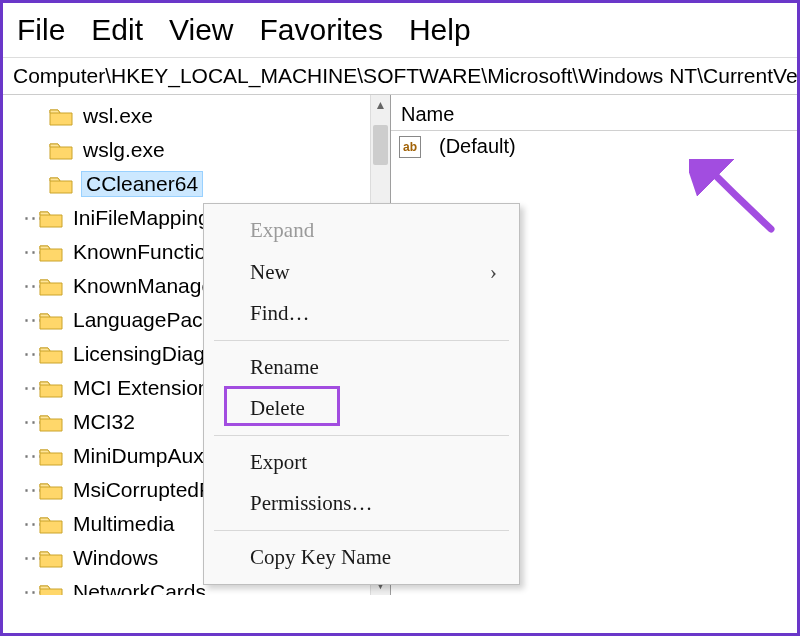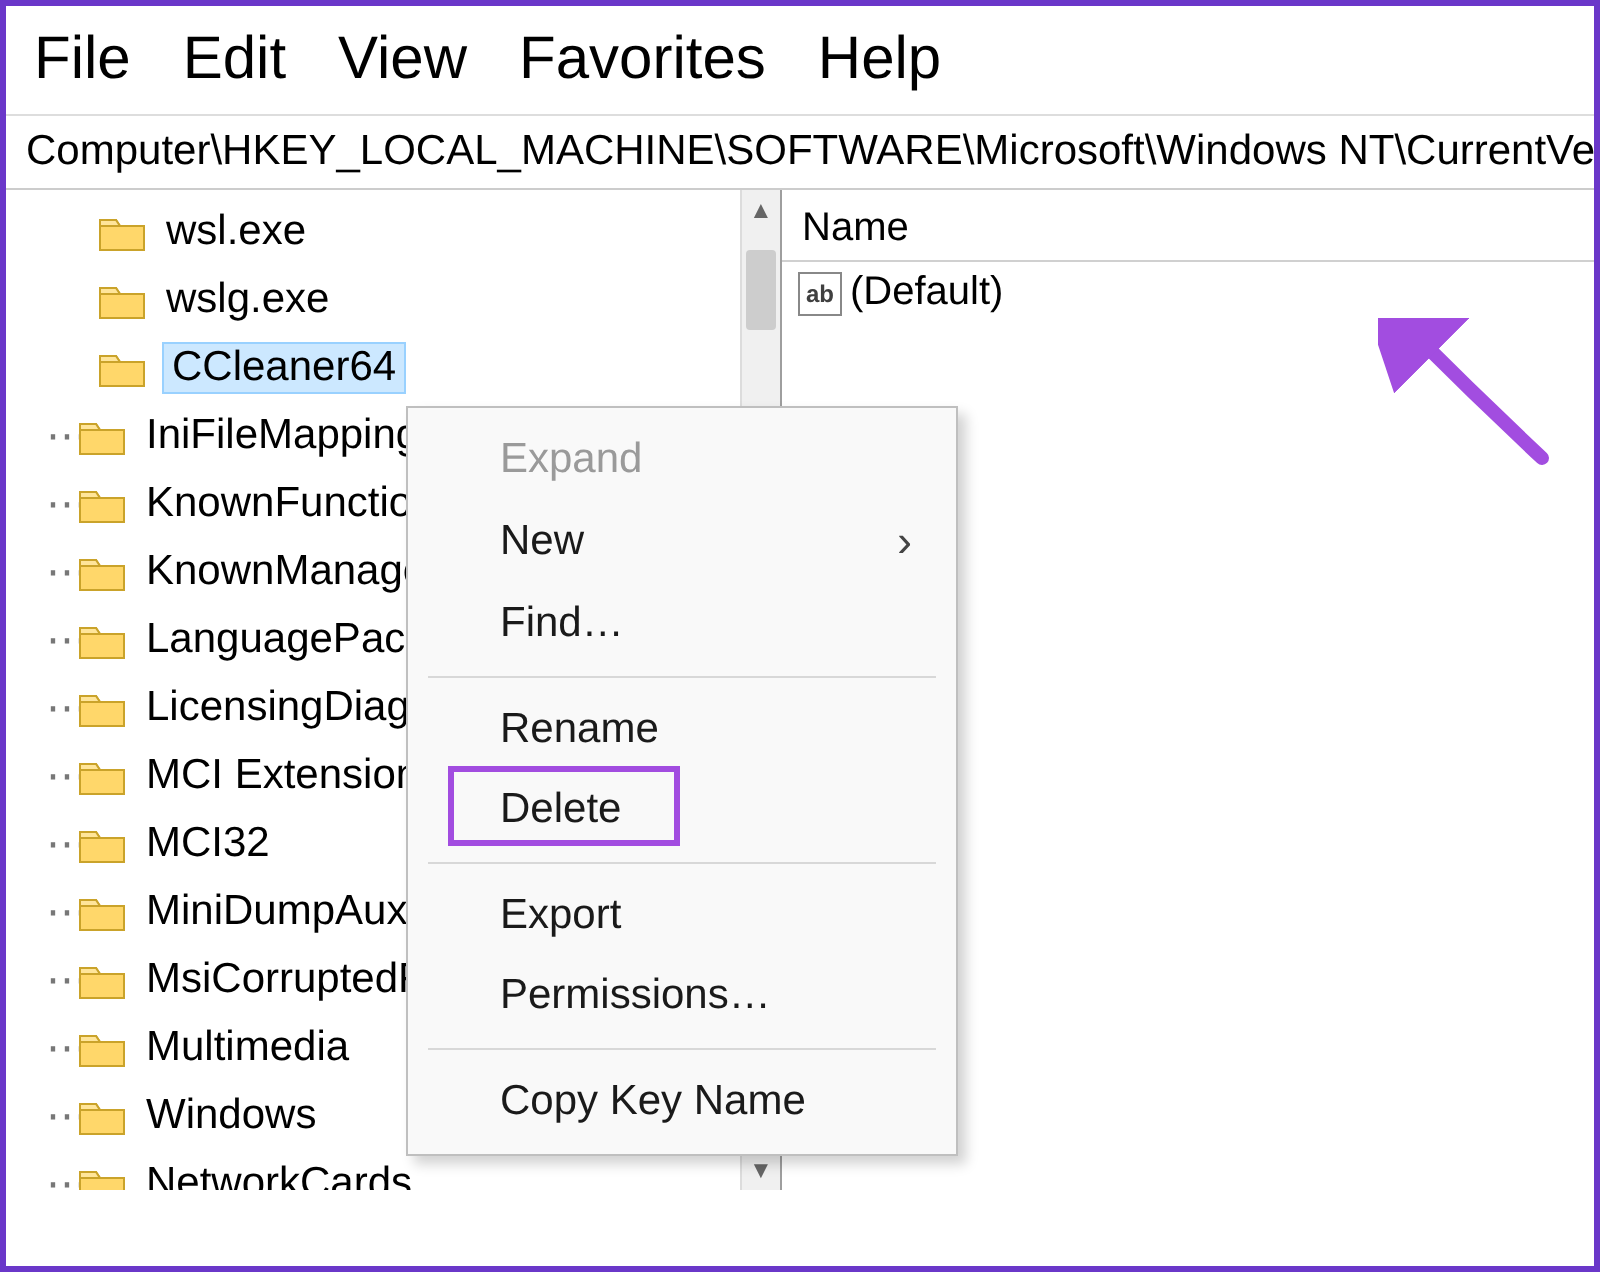--- a/index.html
+++ b/index.html
@@ -31,24 +31,24 @@
   .tree-row .folder { width: 24px; height: 20px; margin-right: 8px; flex-shrink:0; }
   .tree-row.selected .label { background: #cce8ff; border:1px solid #99d1ff; padding:0 4px; }
   .tree-row .label { padding:0 2px; }
 
   .folder svg { width:24px; height:20px; display:block; }
 
   
   .list-header { display:flex; border-bottom:1px solid #d0d0d0; }
   .list-header .col { padding: 4px 10px; font-size: 20px; }
   .list-row { display:flex; align-items:center; padding: 4px 8px; font-size:20px; }
-  .list-row .regicon { width:22px; height:22px; border:1px solid #888; background:#fff; display:inline-flex; align-items:center; justify-content:center; margin-right:4px; font-size:12px; font-weight:bold; color:#404040; }
-
-  
-  .contextmenu { position:absolute; left:200px; top:200px; width:276px; background:#f9f9f9; border:1px solid #bfbfbf; box-shadow: 4px 4px 6px rgba(0,0,0,.18); padding:6px 0; font-size:21px; z-index:50; }
+  .list-row .regicon { width:22px; height:22px; border:1px solid #888; background:#fff; display:inline-flex; align-items:center; justify-content:center; margin-right:18px; font-size:12px; font-weight:bold; color:#a16207; }
+
+  
+  .contextmenu { position:absolute; left:200px; top:200px; width:317px; background:#f9f9f9; border:1px solid #bfbfbf; box-shadow: 4px 4px 6px rgba(0,0,0,.18); padding:6px 0; font-size:21px; z-index:50;font-family:Liberation Serif, serif; }
   .contextmenu .mi { padding: 8px 22px 8px 46px; display:flex; justify-content:space-between; align-items:center; color:#1a1a1a; position:relative; }
   .contextmenu .mi.disabled { color:#9a9a9a; }
   .contextmenu .sep { height:1px; background:#d8d8d8; margin:6px 10px; }
   .contextmenu .mi .sub { color:#444; font-size:22px; }
   .highlight-frame { position:absolute; border:3px solid #a24de0; pointer-events:none; }
 
   
   .annot-arrow { position:absolute; right:18px; top:156px; z-index:60; pointer-events:none; }
 
   

